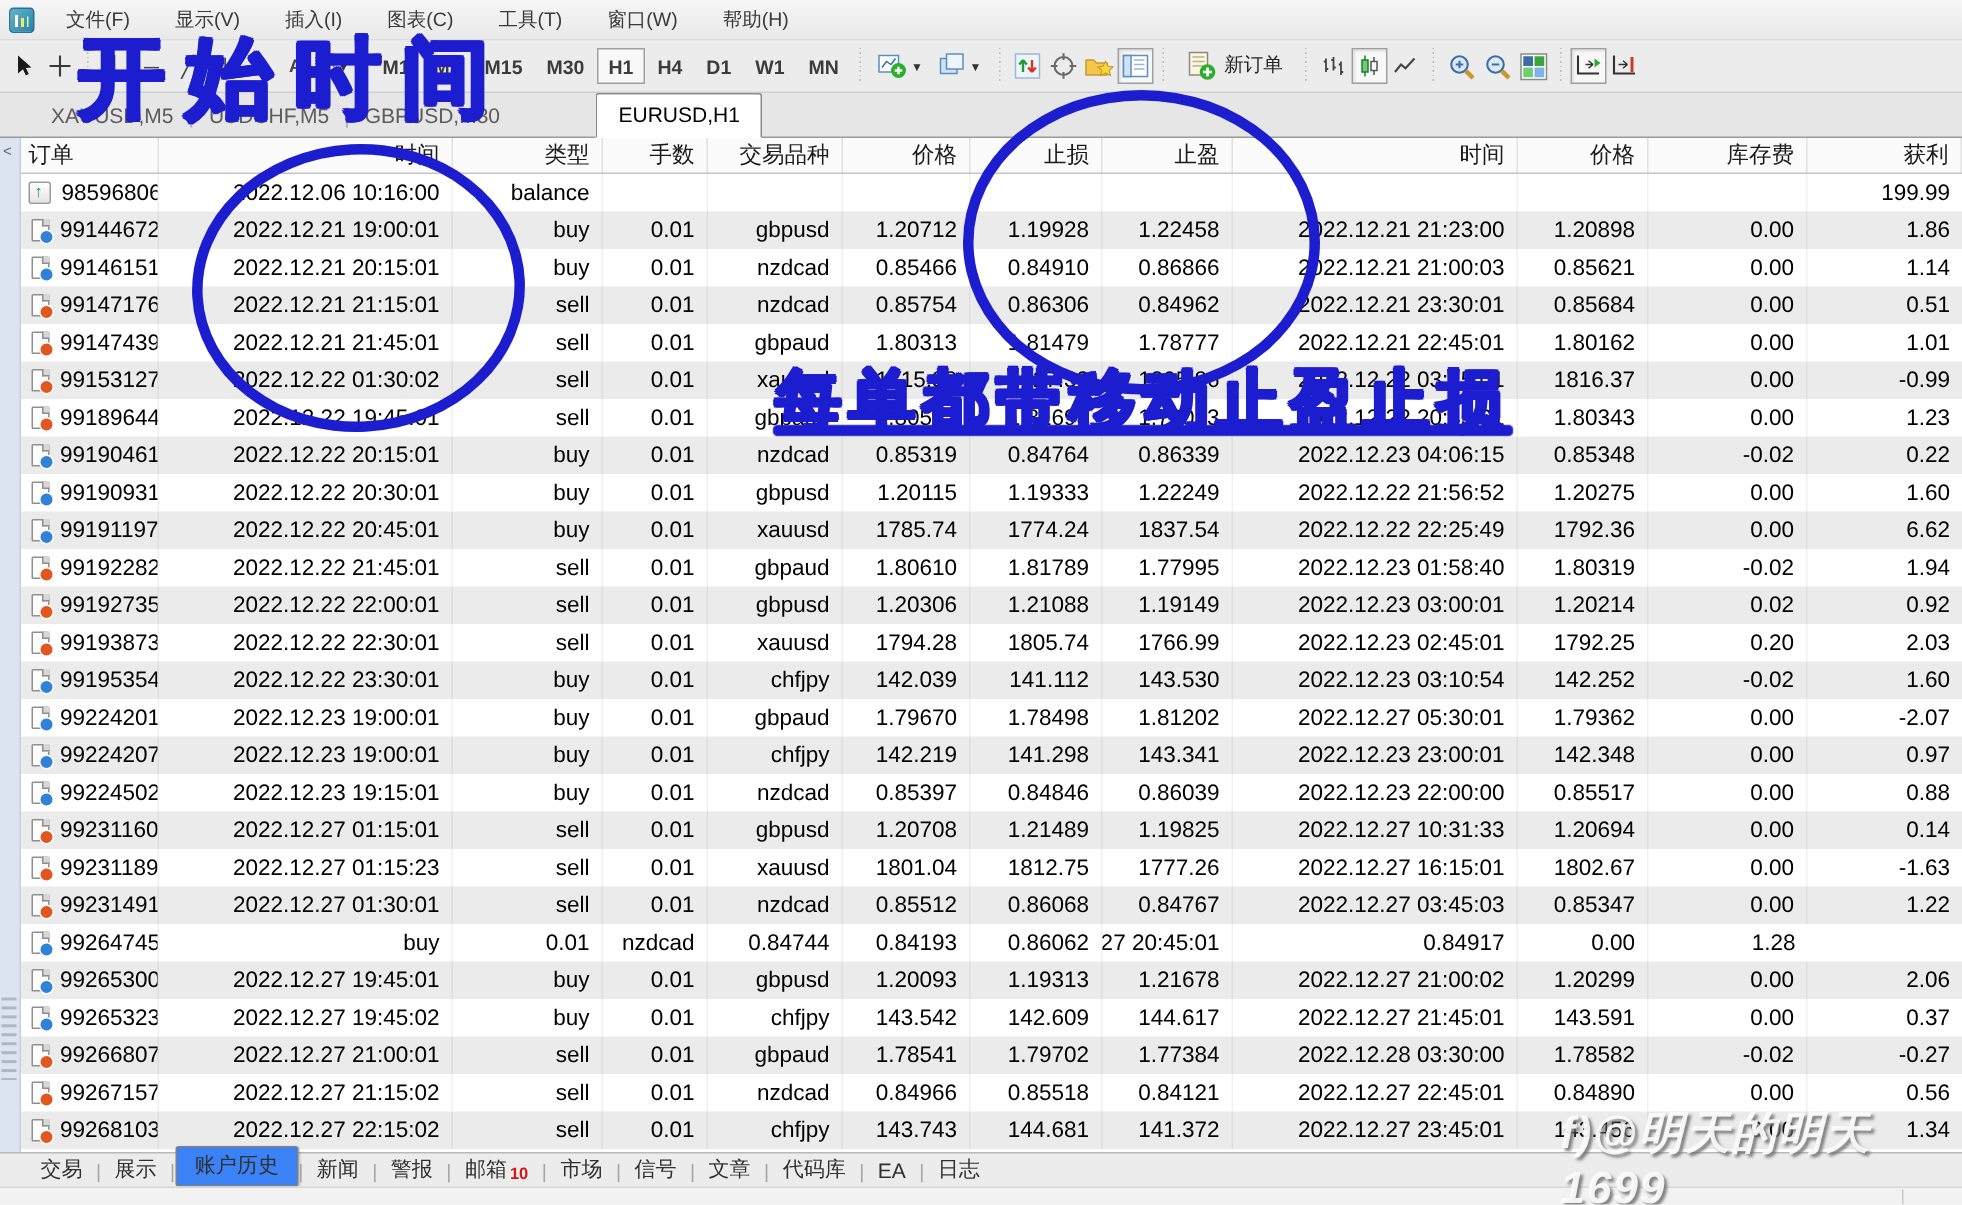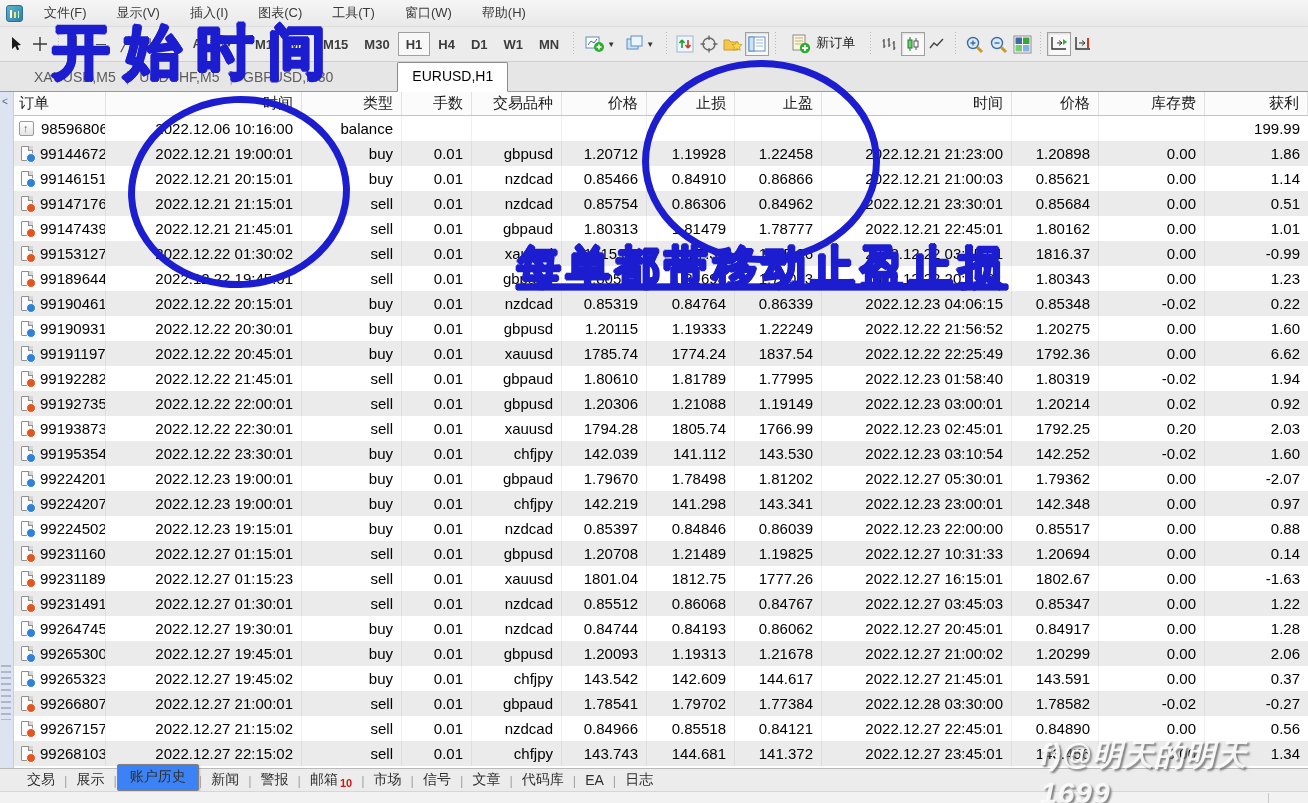--- a/index.html
+++ b/index.html
@@ -641,21 +641,20 @@
         <div class="tcell c8">2022.12.27 03:45:03</div>
         <div class="tcell c9">0.85347</div>
         <div class="tcell c10">0.00</div>
         <div class="tcell c11">1.22</div>
       </div>
       <div class="trow">
         <div class="tcell c0">
           <span class="ic doc buy"></span>
           <span>99264745</span>
         </div>
-        <div class="tcell c1">2022.12.27 19:30:01</div>
         <div class="tcell c2">buy</div>
         <div class="tcell c3">0.01</div>
         <div class="tcell c4">nzdcad</div>
         <div class="tcell c5">0.84744</div>
         <div class="tcell c6">0.84193</div>
         <div class="tcell c7">0.86062</div>
         <div class="tcell c8">2022.12.27 20:45:01</div>
         <div class="tcell c9">0.84917</div>
         <div class="tcell c10">0.00</div>
         <div class="tcell c11">1.28</div>

